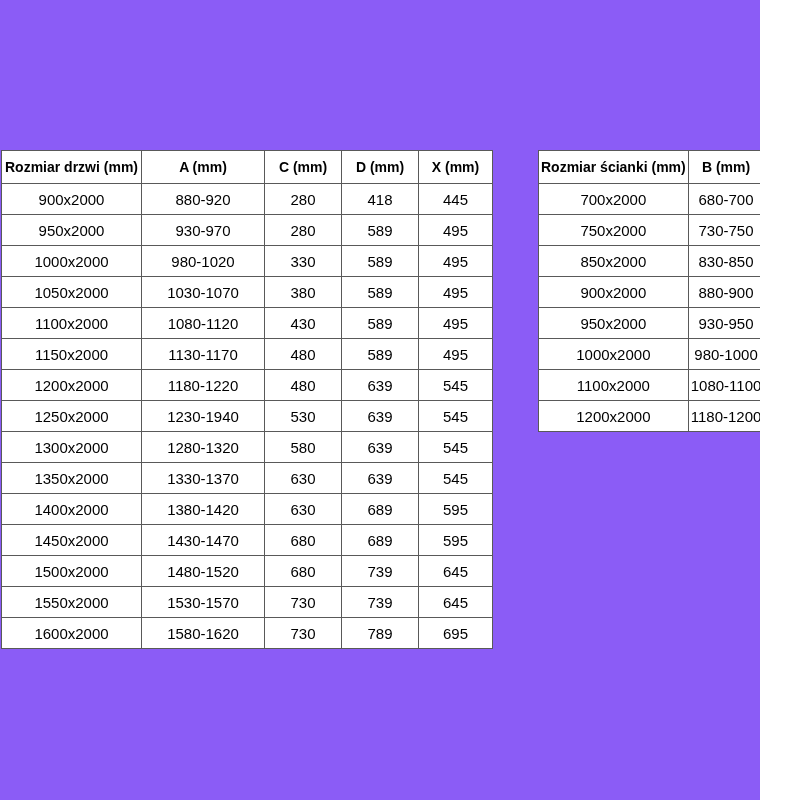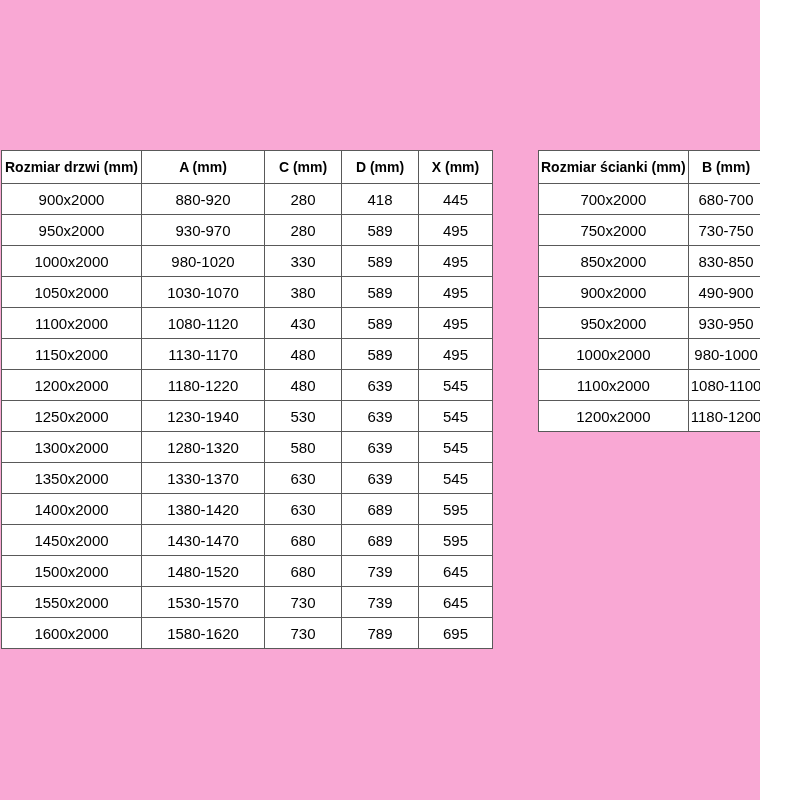--- a/index.html
+++ b/index.html
@@ -8,21 +8,21 @@
     background: #ffffff;
     width: 800px;
     height: 800px;
     font-family: "Liberation Sans", sans-serif;
     color: #000000;
   }
   .canvas {
     position: relative;
     width: 760px;
     height: 800px;
-    background: #f9a8d4;
+    background: #8b5cf6;
     overflow: hidden;
   }
   table.spec-table {
     position: absolute;
     top: 150px;
     border-collapse: collapse;
     table-layout: fixed;
     background: #ffffff;
   }
   table.spec-table th,
@@ -195,21 +195,21 @@
         <tr>
           <td>750x2000</td>
           <td>730-750</td>
         </tr>
         <tr>
           <td>850x2000</td>
           <td>830-850</td>
         </tr>
         <tr>
           <td>900x2000</td>
-          <td>490-900</td>
+          <td>880-900</td>
         </tr>
         <tr>
           <td>950x2000</td>
           <td>930-950</td>
         </tr>
         <tr>
           <td>1000x2000</td>
           <td>980-1000</td>
         </tr>
         <tr>

